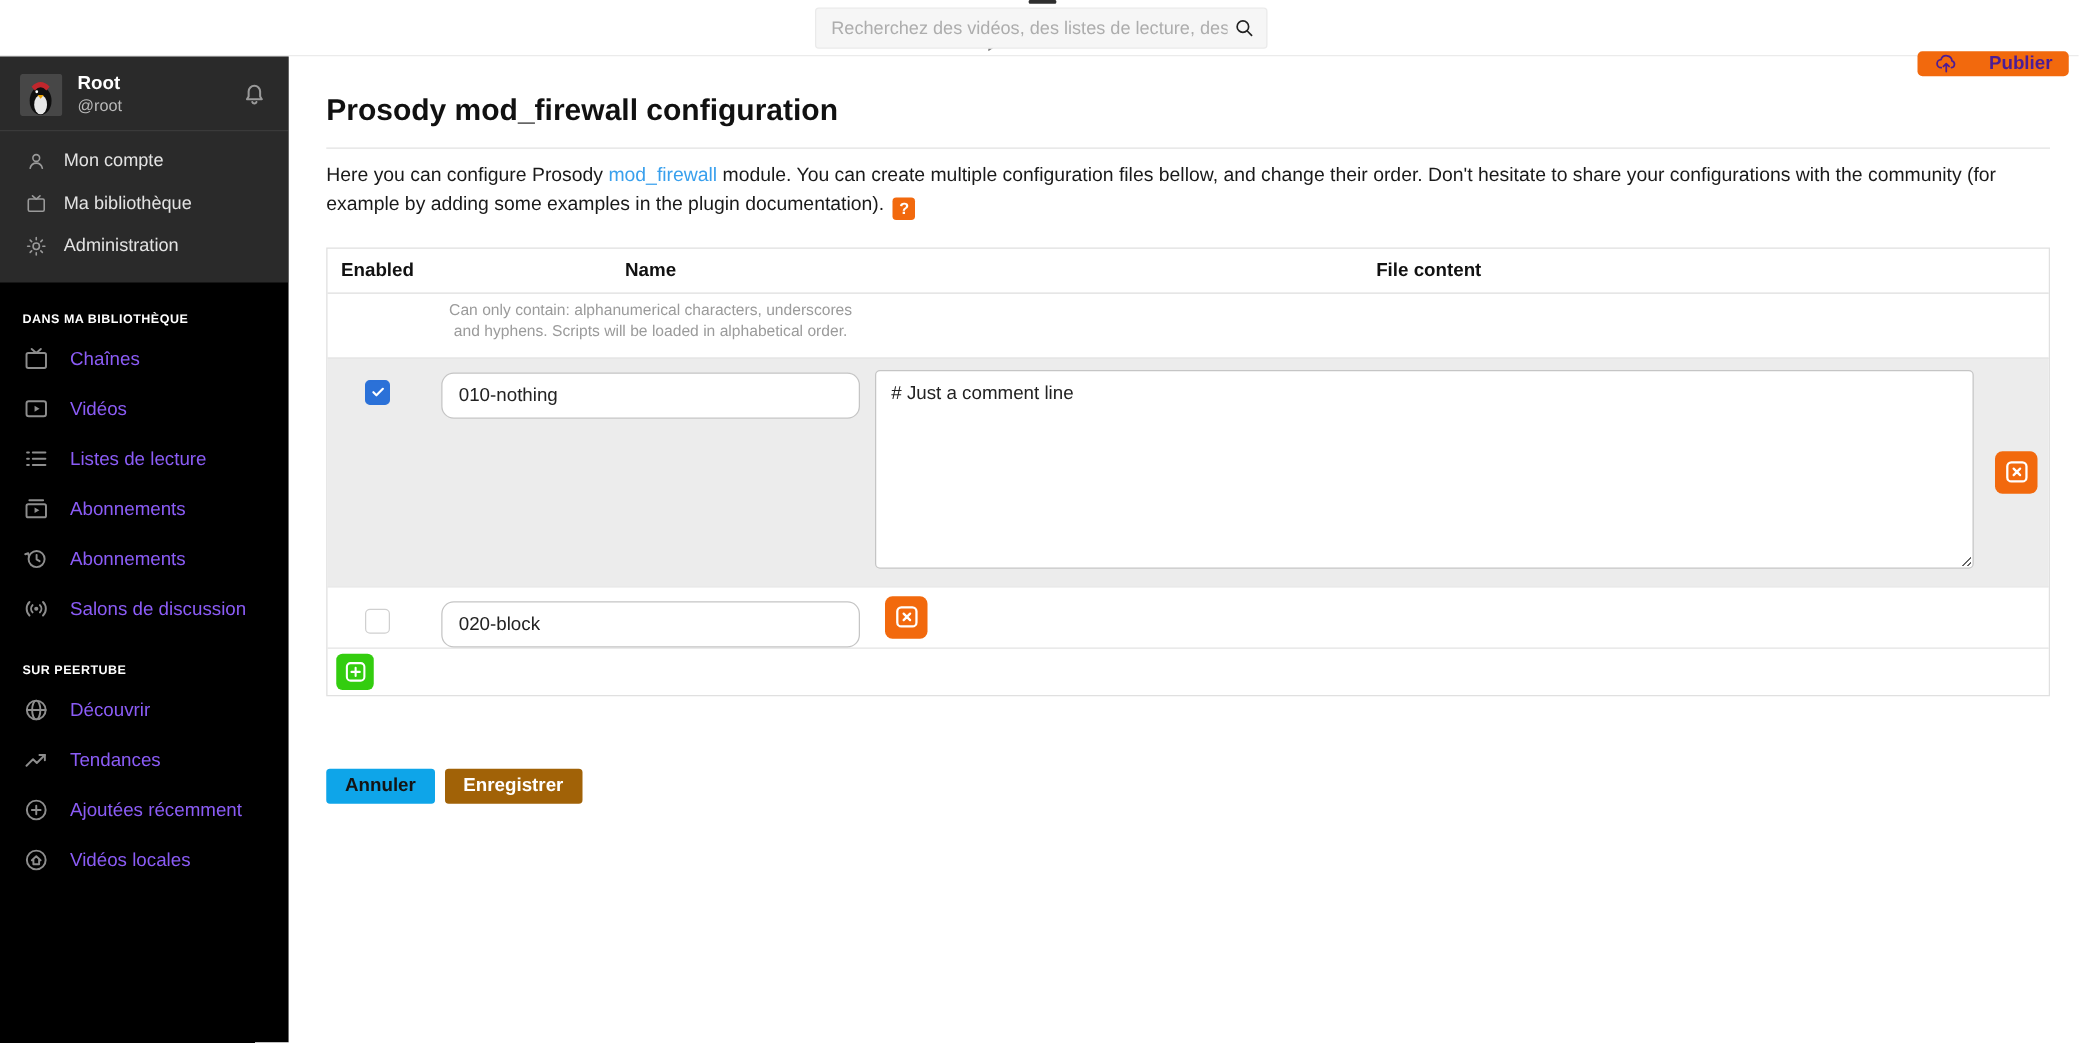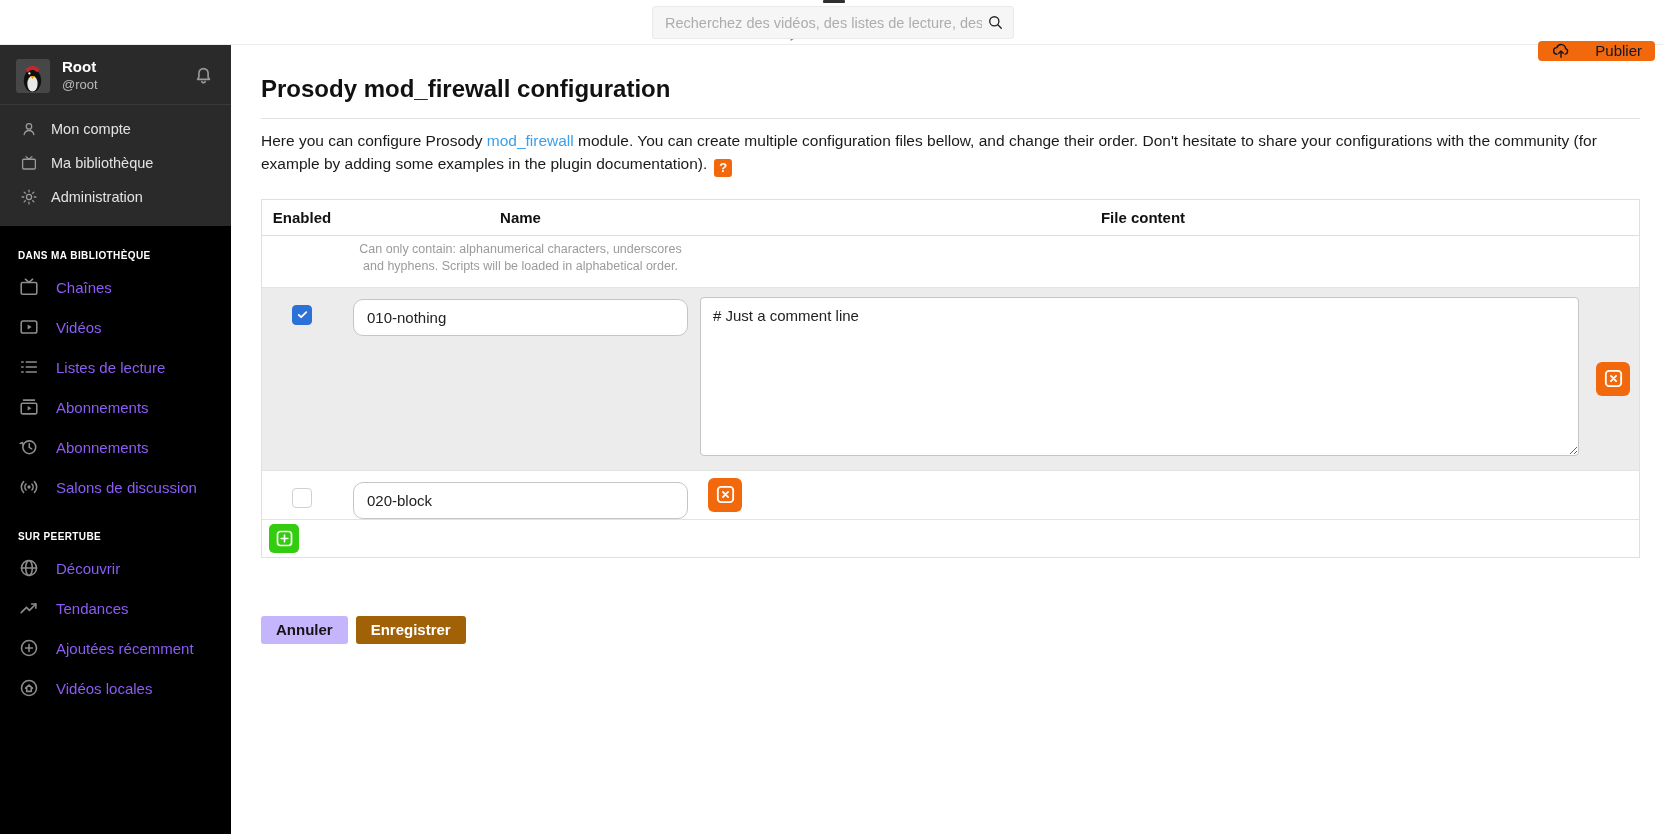--- a/index.html
+++ b/index.html
@@ -29,23 +29,23 @@
     width:362px; height:33px; background:#f6f6f6; border:1px solid #eaeaea; border-radius:3px;
     display:flex; align-items:center; padding:0 8px 0 12px;
   }
   .searchbox input {
     flex:1; min-width:0; border:none; background:transparent; outline:none;
     font-family:"Liberation Sans",sans-serif; font-size:14.5px; color:#333;
   }
   .searchbox input::placeholder { color:#adadad; }
   .search-btn { border:none; background:transparent; color:#222; cursor:pointer; padding:0; margin-left:4px; }
   .publish {
-    margin-left:auto; height:31px; background:#F2690D; color:#0f172a; border:none; border-radius:4px;
+    margin-left:auto; height:31px; background:#F2690D; color:#4c1d95; border:none; border-radius:4px;
     display:flex; align-items:center; gap:24px; padding:0 13px; font-family:"Liberation Sans",sans-serif;
-    font-size:15px; font-weight:400; cursor:pointer;
+    font-size:15px; font-weight:700; cursor:pointer;
   }
 
   
   .sidebar {
     position:absolute; top:45px; left:0; bottom:0; width:231px;
     background:#000; color:#d5d5d5; overflow:hidden;
   }
   .user-block {
     background:#2a2a2a; display:flex; align-items:center; padding:13px 16px 11px 16px; gap:12px;
   }
@@ -111,21 +111,21 @@
   .del-btn svg { width:23px; height:23px; stroke-width:1.9; }
   .tadd { display:block; border-top:1px solid #e3e3e3; padding:4px 0 4px 7px; }
   .add-btn { width:30px; height:29px; background:#33cd0f; border:none; border-radius:5px; cursor:pointer;
     display:flex; align-items:center; justify-content:center; color:#fff; }
   .add-btn svg { width:21px; height:21px; stroke-width:1.9; }
 
   
   .form-actions { margin-top:58px; display:flex; gap:8px; }
   .btn { height:28px; border:none; border-radius:3px; padding:0 15px; cursor:pointer;
     font-family:"Liberation Sans",sans-serif; font-size:15px; font-weight:600; }
-  .btn.cancel { background:#c4b5fd; color:#141414; }
+  .btn.cancel { background:#0ea5e9; color:#141414; }
   .btn.save { background:#a16207; color:#fff; }
 </style>
 </head>
 <body>
 
 <svg width="0" height="0" style="position:absolute" aria-hidden="true">
   <symbol id="ic-user" viewBox="0 0 24 24">
       <circle cx="12" cy="8.5" r="3.6"></circle>
       <path d="M5.5 19.5c.8-3.6 3.4-5.5 6.5-5.5s5.7 1.9 6.5 5.5"></path>
     </symbol>

